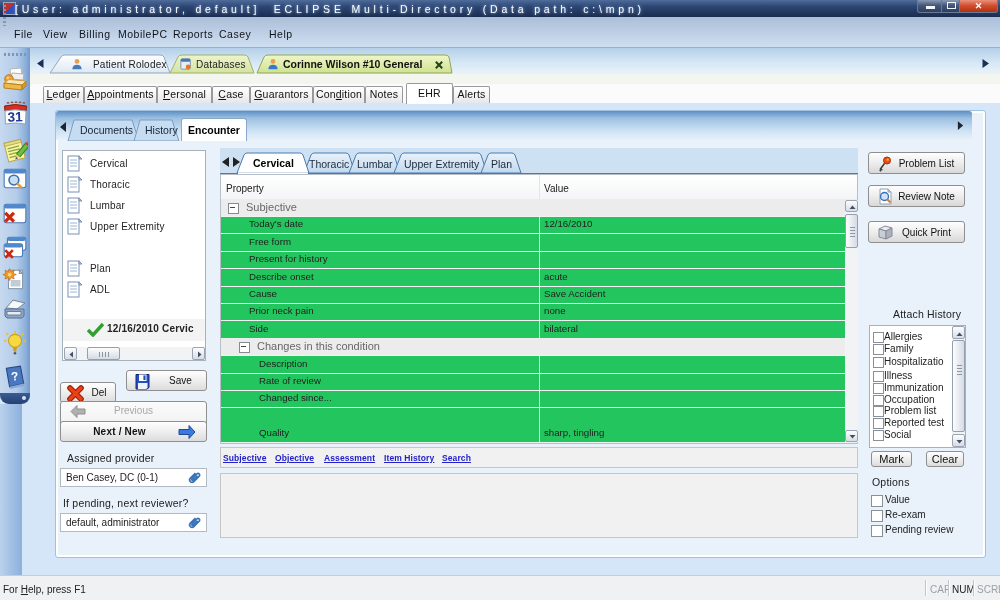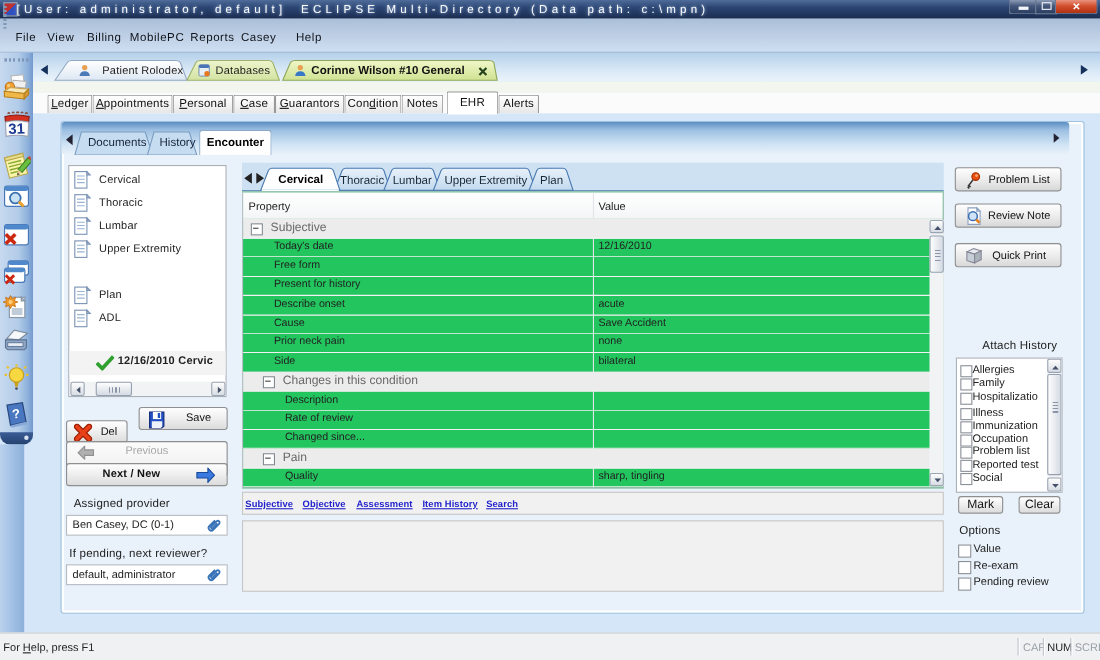--- a/index.html
+++ b/index.html
@@ -441,24 +441,20 @@
     </div>
   <div class="grow" style="top:181px;">
       <span class="gprop" style="left:38px;">Description</span>
     </div>
   <div class="grow" style="top:198px;">
       <span class="gprop" style="left:38px;">Rate of review</span>
     </div>
   <div class="grow" style="top:215px;">
       <span class="gprop" style="left:38px;">Changed since...</span>
     </div>
-  <div class="grow ggroup" style="top:233px;">
-      <span class="mbox" style="left:18px;"></span>
-      <span class="gprop" style="left:36px;">Pain</span>
-    </div>
   <div class="grow" style="top:250px;">
       <span class="gprop" style="left:38px;">Quality</span>
       <span class="gval">sharp, tingling</span>
     </div>
   <div class="sb" style="left:624px;top:25px;width:13px;height:242px;">
     <div class="sbtn" style="left:0;top:0;width:13px;height:12px;">
         <svg style="position:absolute;left:3px;top:3px;" width="7" height="6" viewBox="0 0 7 6">
           <path d="M0.5,5 L6.5,5 L3.5,1.5 Z" fill="#44506a"></path>
         </svg>
       </div>

